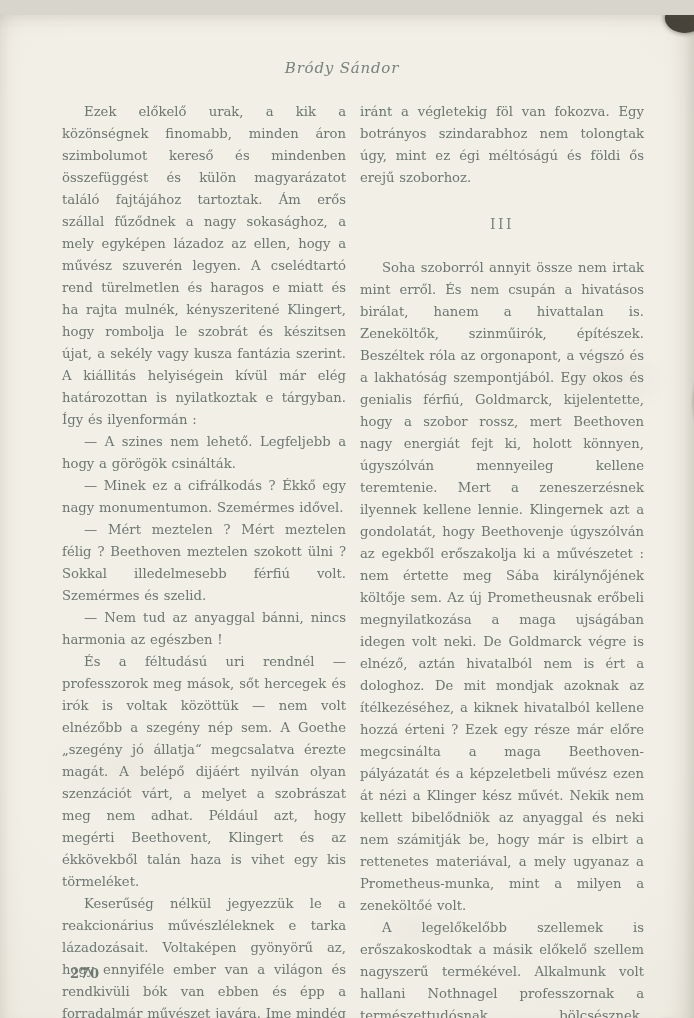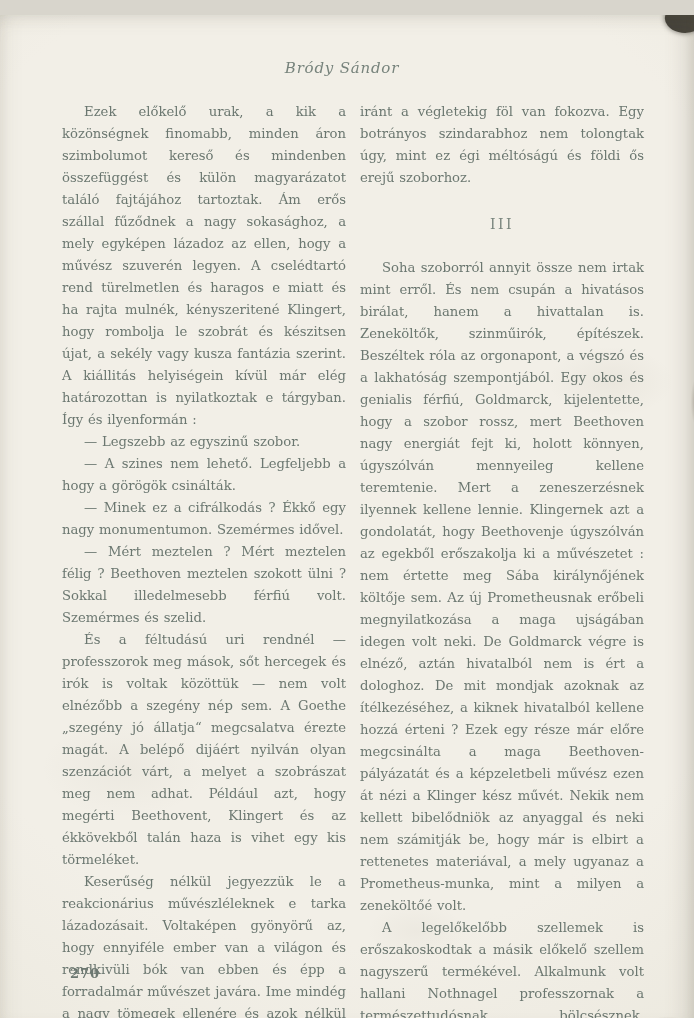--- a/index.html
+++ b/index.html
@@ -79,24 +79,24 @@
 <div class="page">
   <div class="grain"></div>
 
   <div class="running-head">Bródy Sándor</div>
 
   <div class="columns">
 
     <div class="col">
 
     <p class="para indent">Ezek előkelő urak, a kik a közönségnek finomabb, minden áron szimbolumot kereső és mindenben összefüggést és külön magyarázatot találó fajtájához tartoztak. Ám erős szállal fűződnek a nagy sokasághoz, a mely egyképen lázadoz az ellen, hogy a művész szuverén legyen. A cselédtartó rend türelmetlen és haragos e miatt és ha rajta mulnék, kényszeritené Klingert, hogy rombolja le szobrát és készitsen újat, a sekély vagy kusza fantázia szerint. A kiállitás helyiségein kívül már elég határozottan is nyilatkoztak e tárgyban. Így és ilyenformán :</p>
-        <p class="para indent">— Legszebb az egyszinű szobor.</p>
         <p class="para indent">— A szines nem lehető. Legfeljebb a hogy a görögök csinálták.</p>
         <p class="para indent">— Minek ez a cifrálkodás ? Ékkő egy nagy monumentumon. Szemérmes idővel.</p>
         <p class="para indent">— Mért meztelen ? Mért meztelen félig ? Beethoven meztelen szokott ülni ? Sokkal illedelmesebb férfiú volt. Szemérmes és szelid.</p>
+        <p class="para indent">— Nem tud az anyaggal bánni, nincs harmonia az egészben !</p>
         <p class="para indent">És a féltudású uri rendnél — professzorok meg mások, sőt hercegek és irók is voltak közöttük — nem volt elnézőbb a szegény nép sem. A Goethe „szegény jó állatja“ megcsalatva érezte magát. A belépő dijáért nyilván olyan szenzációt várt, a melyet a szobrászat meg nem adhat. Például azt, hogy megérti Beethovent, Klingert és az ékkövekből talán haza is vihet egy kis törmeléket.</p>
         <p class="para indent">Keserűség nélkül jegyezzük le a reakcionárius művészléleknek e tarka lázadozásait. Voltaképen gyönyörű az, hogy ennyiféle ember van a világon és rendkivüli bók van ebben és épp a forradalmár művészet javára. Ime mindég a nagy tömegek ellenére és azok nélkül megy előre. Valóban szuverén. A ki nem dühös pártember, azt mulattatja ez a jelenség és egyszersmind vigasztalja egy másik, az, a mely épp most Klinger Max körül támadt : a közönség érdeklődése a szobrászat</p>
       </div>
 
     <div class="col">
       <div>
 
       <p class="para noindent">iránt a végletekig föl van fokozva. Egy botrányos szindarabhoz nem tolongtak úgy, mint ez égi méltóságú és földi ős erejű szoborhoz.</p>
         </div>
 

